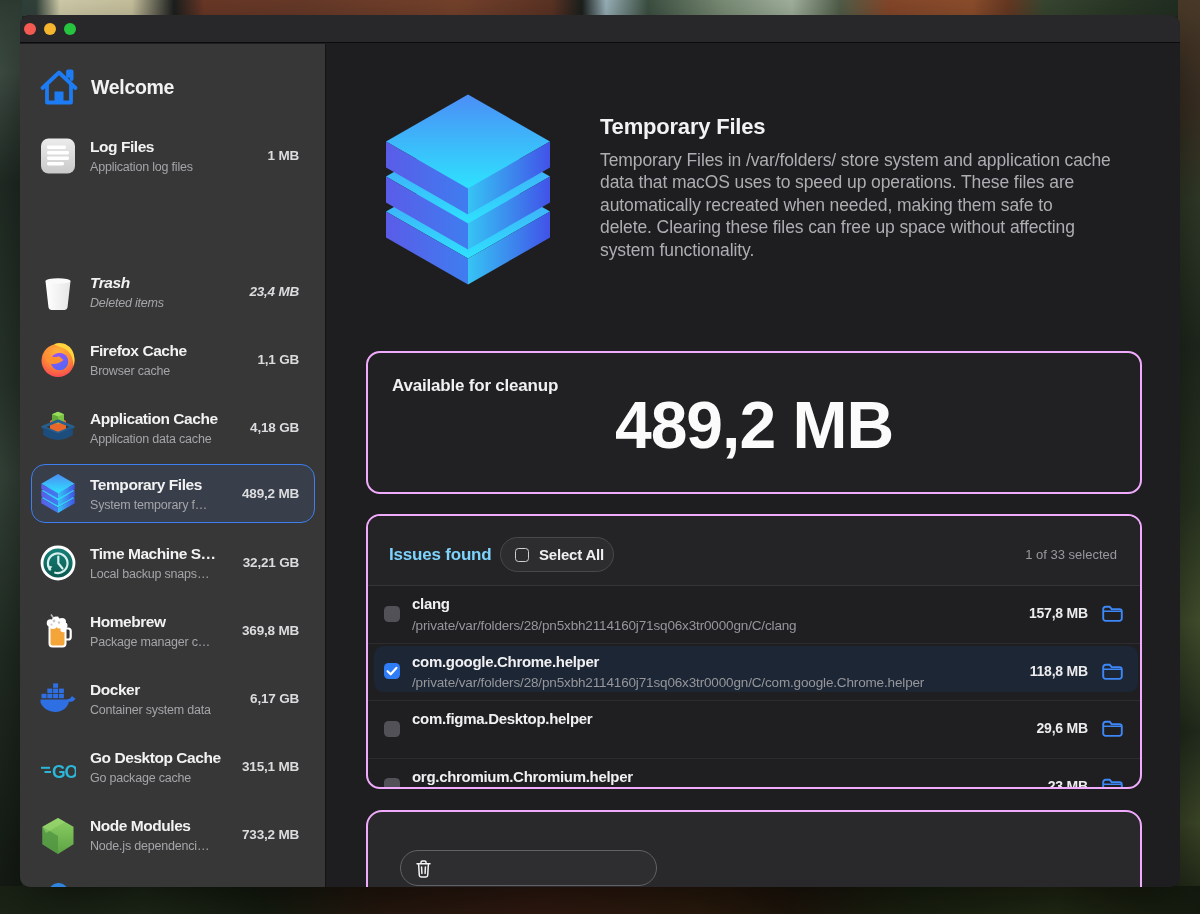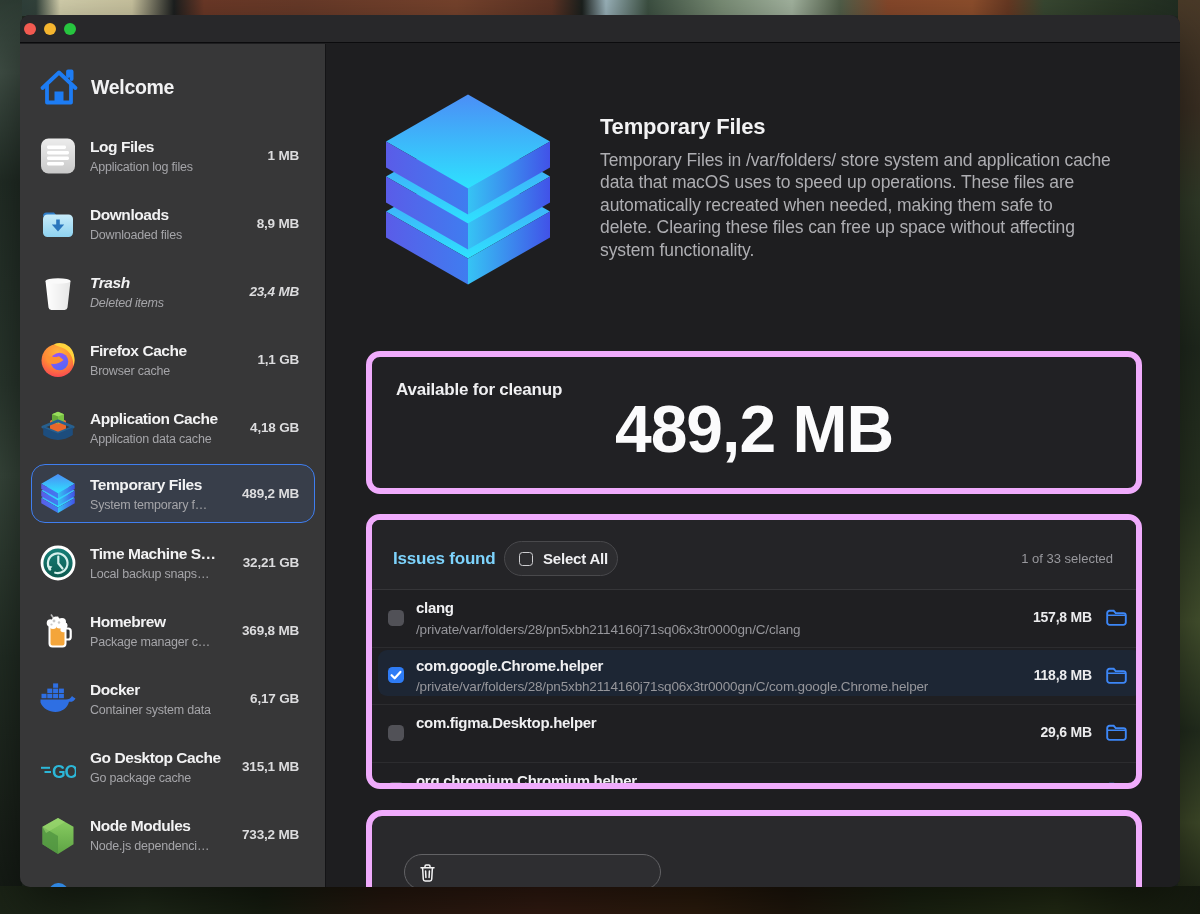--- a/index.html
+++ b/index.html
@@ -29,21 +29,21 @@
 #sidebar { left:0; top:29px; width:305px; height:843px; background:#373738; }
 #sb-divider { left:305px; top:29px; width:1px; height:843px; background:#141416; }
 .sb-row { position:absolute; left:0; width:305px; height:68px; }
 .sb-icon { position:absolute; left:20px; top:16px; width:36px; height:36px; }
 .sb-title { position:absolute; left:70px; top:16px; font-size:15.5px; font-weight:700; color:#f2f2f3; letter-spacing:-0.45px; white-space:nowrap; }
 .sb-sub { position:absolute; left:70px; top:38px; font-size:12.5px; color:#a5a5a9; letter-spacing:-0.2px; white-space:nowrap; }
 .sb-size { position:absolute; right:26px; top:0; height:68px; line-height:68px; font-size:13.5px; font-weight:700; color:#dcdcde; letter-spacing:-0.2px; }
 
 
 #main { left:306px; top:29px; width:854px; height:843px; background:#1e1e20; }
-.card { position:absolute; left:60px; width:776px; background:#212124; border:6px solid #f0abfc; border-radius:14px; }
+.card { position:absolute; left:60px; width:776px; background:#212124; border:2px solid #f0abfc; border-radius:14px; }
 h1.hero { position:absolute; left:274px; top:70px; font-size:22px; font-weight:700; color:#f2f2f3; letter-spacing:-0.2px; }
 p.hero { position:absolute; left:274px; top:105px; font-size:17.5px; line-height:22.4px; color:#aeaeb2; letter-spacing:-0.1px; }
 .irow { position:absolute; left:0; width:776px; height:57.5px; }
 .cb { position:absolute; left:16px; top:20.5px; width:16px; height:16px; border-radius:4.5px; background:#515157; }
 .ititle { position:absolute; left:44px; top:10px; font-size:15px; font-weight:700; color:#f0f0f2; letter-spacing:-0.3px; }
 .ipath { position:absolute; left:44px; top:32.5px; font-size:13.5px; color:#96969b; letter-spacing:-0.15px; }
 .isize { position:absolute; right:56px; top:0; height:57.5px; line-height:57.5px; font-size:14px; font-weight:700; color:#ececee; letter-spacing:-0.2px; }
 .ifold { position:absolute; left:734px; top:20px; width:21px; height:17px; }
 .isep { position:absolute; left:0; width:776px; height:1px; background:#2c2c2f; }
 </style>
@@ -127,30 +127,20 @@
             <rect x="7" y="13" width="22" height="3.4" rx="1.4"></rect>
             <rect x="7" y="18.5" width="22" height="3.4" rx="1.4"></rect>
             <rect x="7" y="24" width="17" height="3.4" rx="1.4"></rect>
           </g>
         </svg>
       <div class="sb-title">Log Files</div>
       <div class="sb-sub">Application log files</div>
       <div class="sb-size">1 MB</div>
     </div>
 
-    <div class="sb-row" style="top:146px;">
-      <svg class="sb-icon" viewBox="0 0 36 36">
-          <path d="M3 10 a3.5 3.5 0 0 1 3.5-3.5 h7.5 l3.5 4 H3z" fill="#2e7dc8"></path>
-          <rect x="3" y="8.5" width="30" height="22.5" rx="4.5" fill="url(#gFold)"></rect>
-          <path d="M16.2 13.5 h3.6 v5 h4.4 L18 25.5 l-6.2 -7 h4.4z" fill="#2b76bd"></path>
-        </svg>
-      <div class="sb-title">Downloads</div>
-      <div class="sb-sub">Downloaded files</div>
-      <div class="sb-size">8,9 MB</div>
-    </div>
 
     <div class="sb-row" style="top:214px;font-style:italic;">
       <svg class="sb-icon" viewBox="0 0 36 36">
           <path d="M5.5 7 h25 l-3 26.5 a3 3 0 0 1-3 2.5 h-13 a3 3 0 0 1-3-2.5 z" fill="url(#gTrash)"></path>
           <ellipse cx="18" cy="7" rx="12.5" ry="2.8" fill="#fafafa"></ellipse>
         </svg>
       <div class="sb-title">Trash</div>
       <div class="sb-sub">Deleted items</div>
       <div class="sb-size">23,4 MB</div>
     </div>

